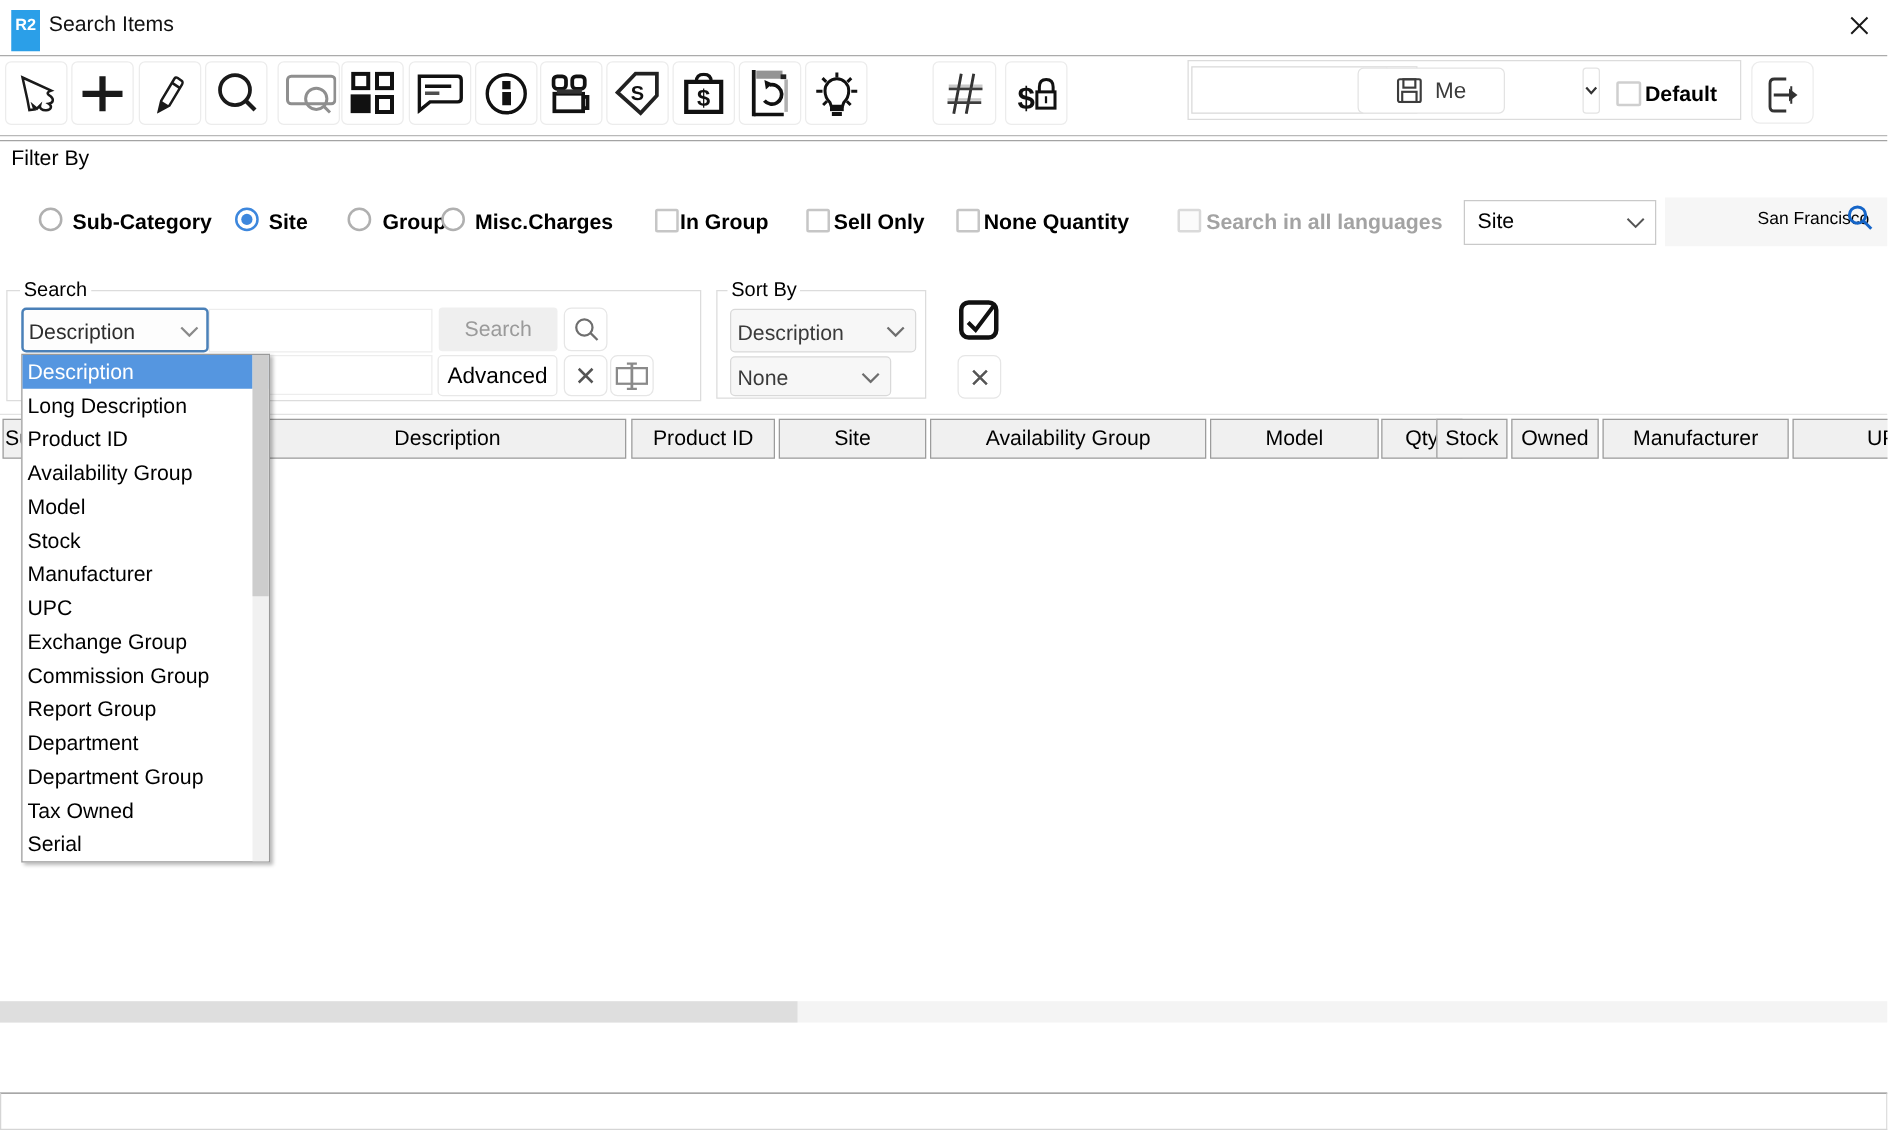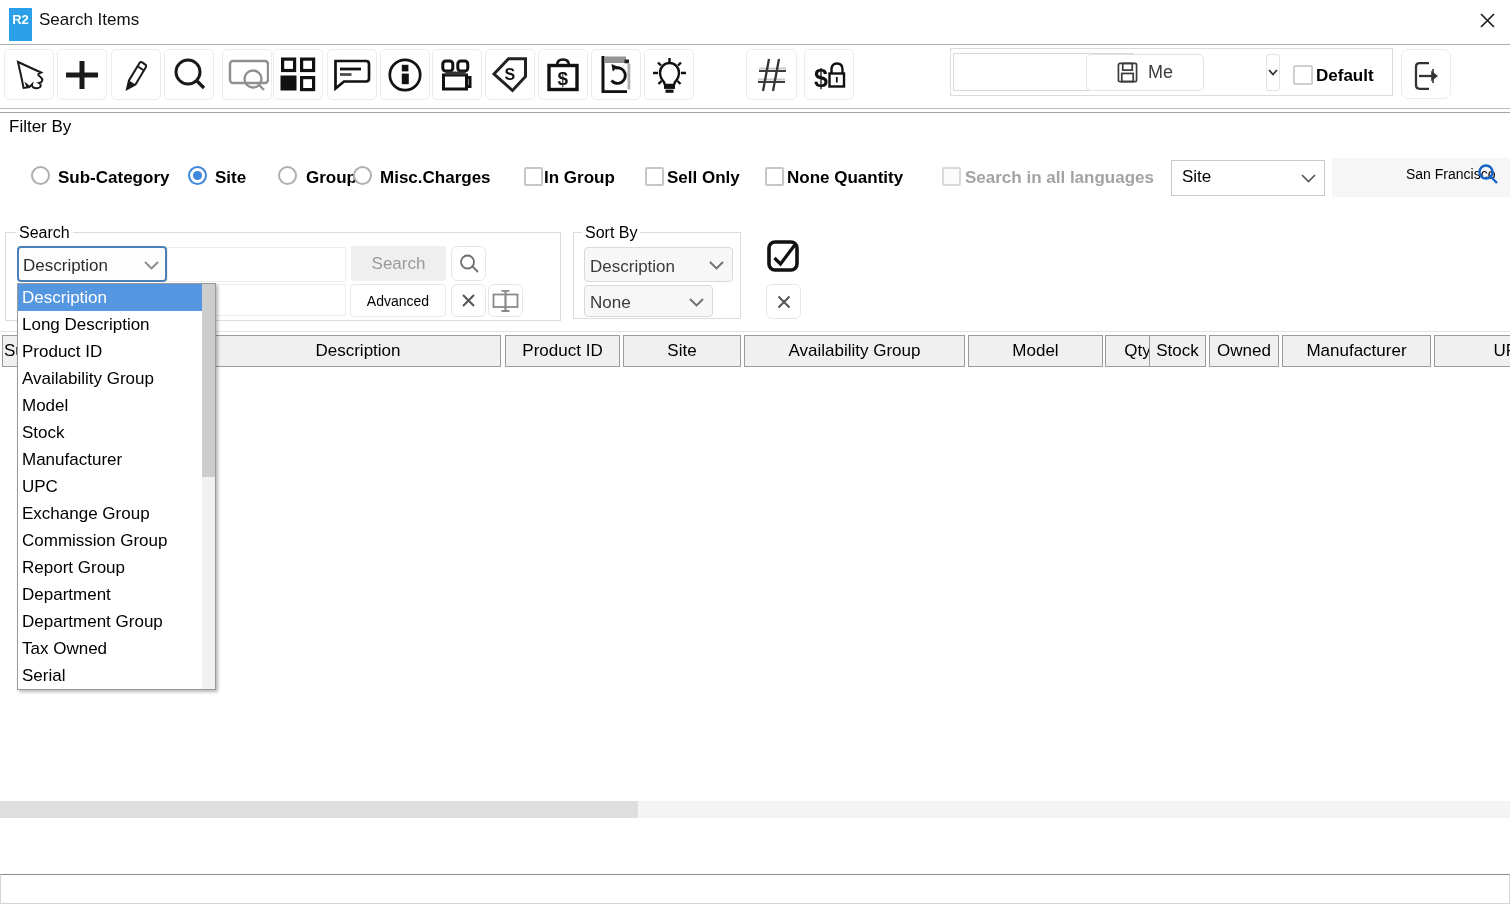--- a/index.html
+++ b/index.html
@@ -240,21 +240,21 @@
 
   <div class="abs" style="left:351px; top:246px; width:95px; height:35px; background:#efefef; border-radius:3px; color:#9a9a9a; font-size:17px; display:flex; align-items:center; justify-content:center;">Search</div>
   <div class="ibtn" style="left:451px; top:246px; width:35px; height:35px;">
     <svg width="22" height="22" viewBox="0 0 22 22">
         <g fill="none" stroke="#6e6e6e" stroke-width="1.8">
           <circle cx="9.5" cy="9" r="6.5"></circle>
           <path d="M14.5,13.5 L20,19"></path>
         </g>
       </svg>
   </div>
-  <div class="abs" style="left:350px; top:284px; width:96px; height:33px; border:1px solid #e8e8e8; border-radius:4px; background:#fff; font-size:14px; color:#000; display:flex; align-items:center; justify-content:center;">Advanced</div>
+  <div class="abs" style="left:350px; top:284px; width:96px; height:33px; border:1px solid #e8e8e8; border-radius:4px; background:#fff; font-size:18px; color:#000; display:flex; align-items:center; justify-content:center;">Advanced</div>
   <div class="ibtn" style="left:451px; top:284px; width:35px; height:33px;">
     <svg width="15" height="15" viewBox="0 0 15 15">
         <path d="M2,2 L13,13 M13,2 L2,13" stroke="#555" stroke-width="2"></path>
       </svg>
   </div>
   <div class="ibtn" style="left:488px; top:284px; width:35px; height:33px;">
     <svg width="27" height="24" viewBox="0 0 27 24">
         <g fill="none" stroke="#8a8a8a" stroke-width="1.8">
           <rect x="1.5" y="5.5" width="24" height="12.5"></rect>
           <path d="M13.5,2 V22" stroke-width="2.2"></path>

